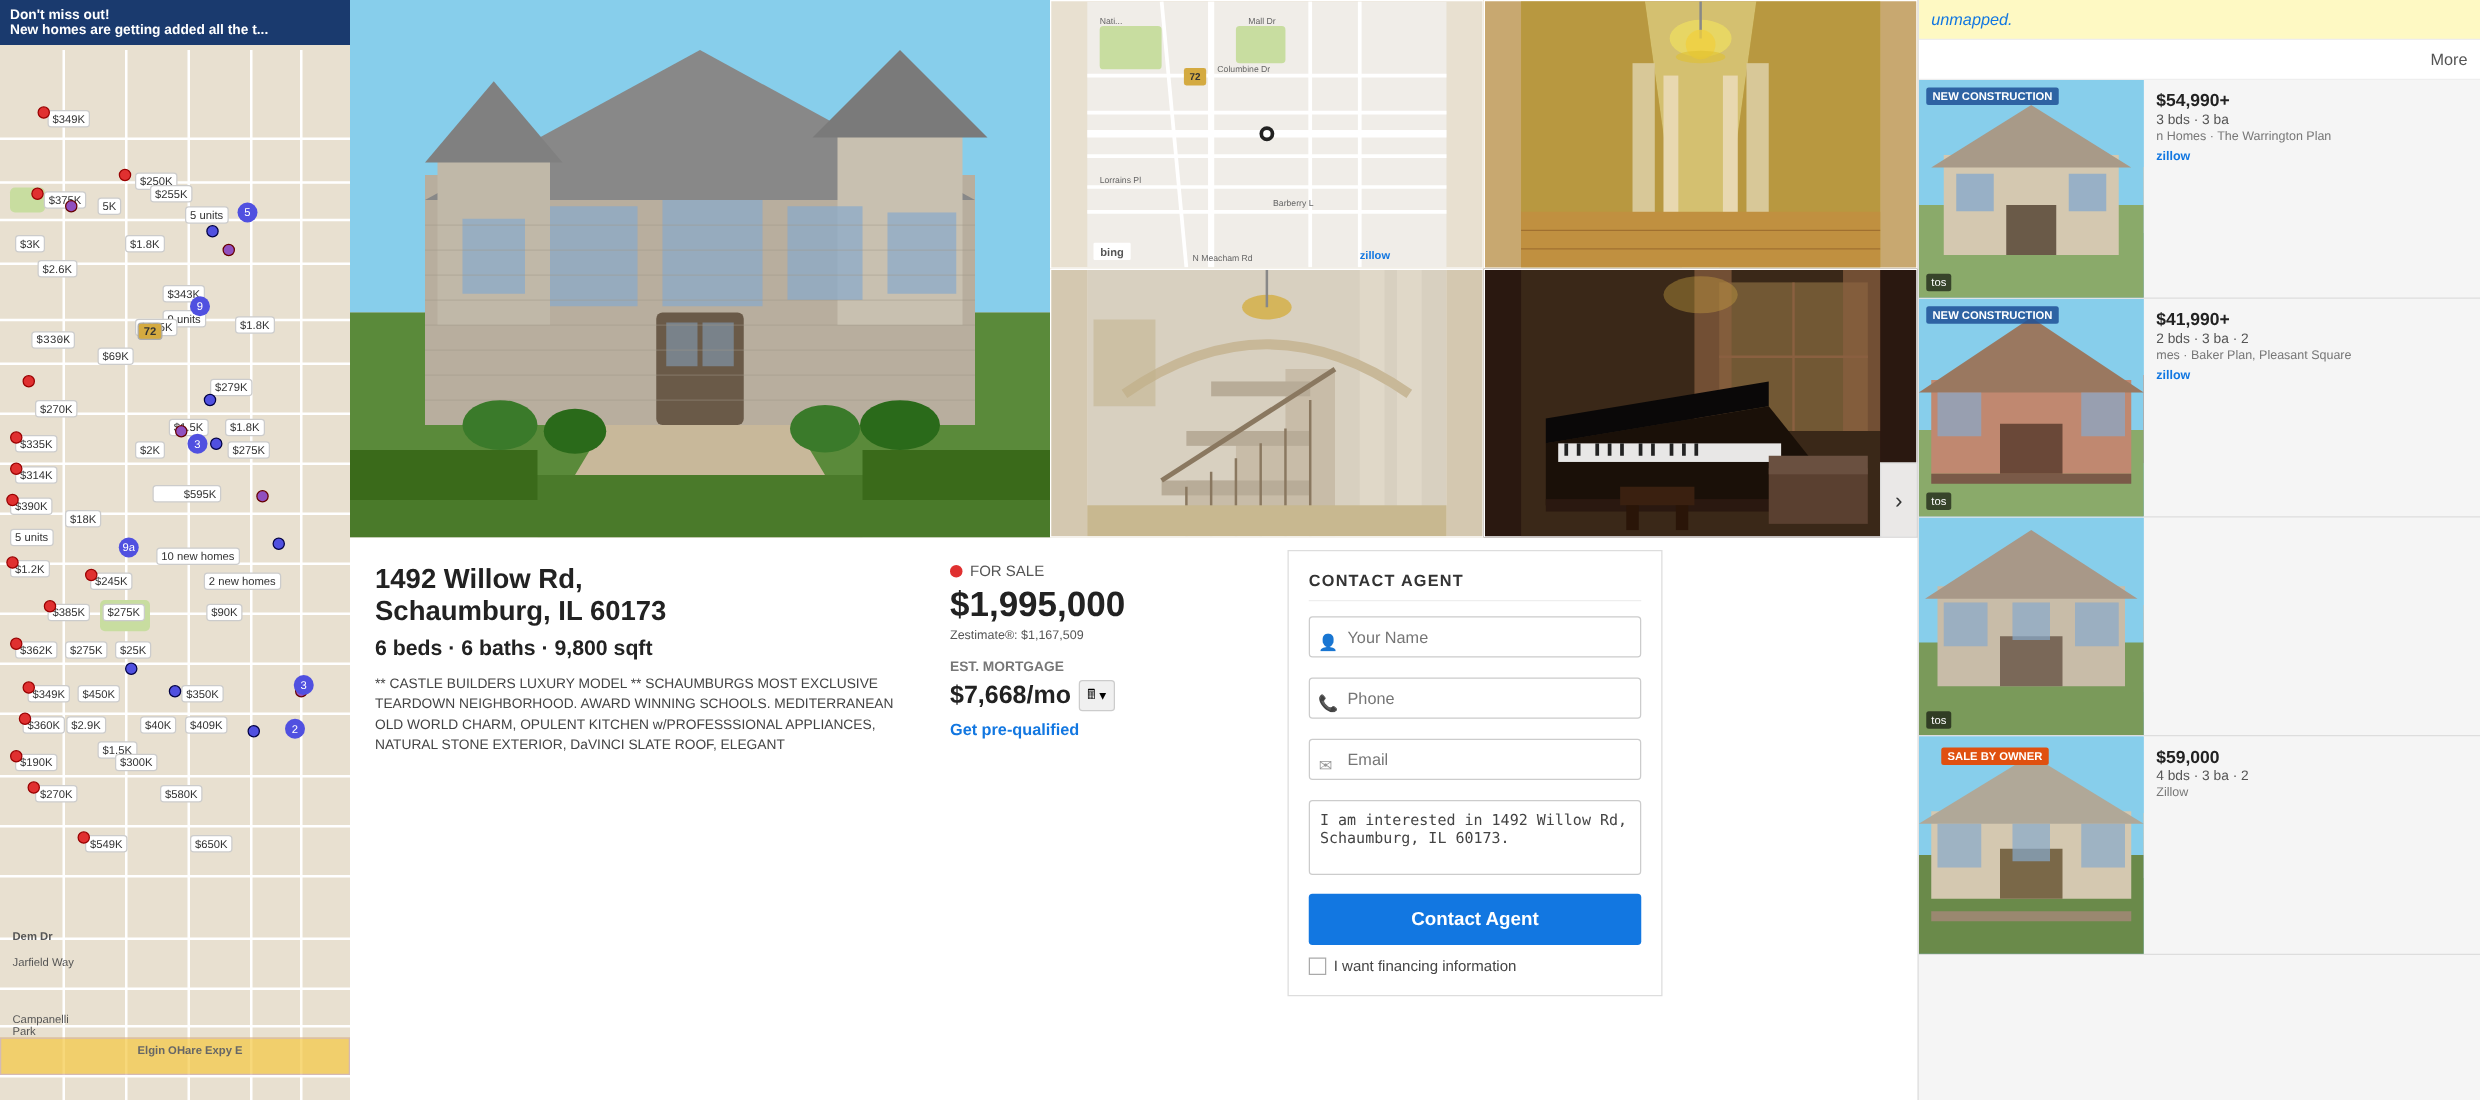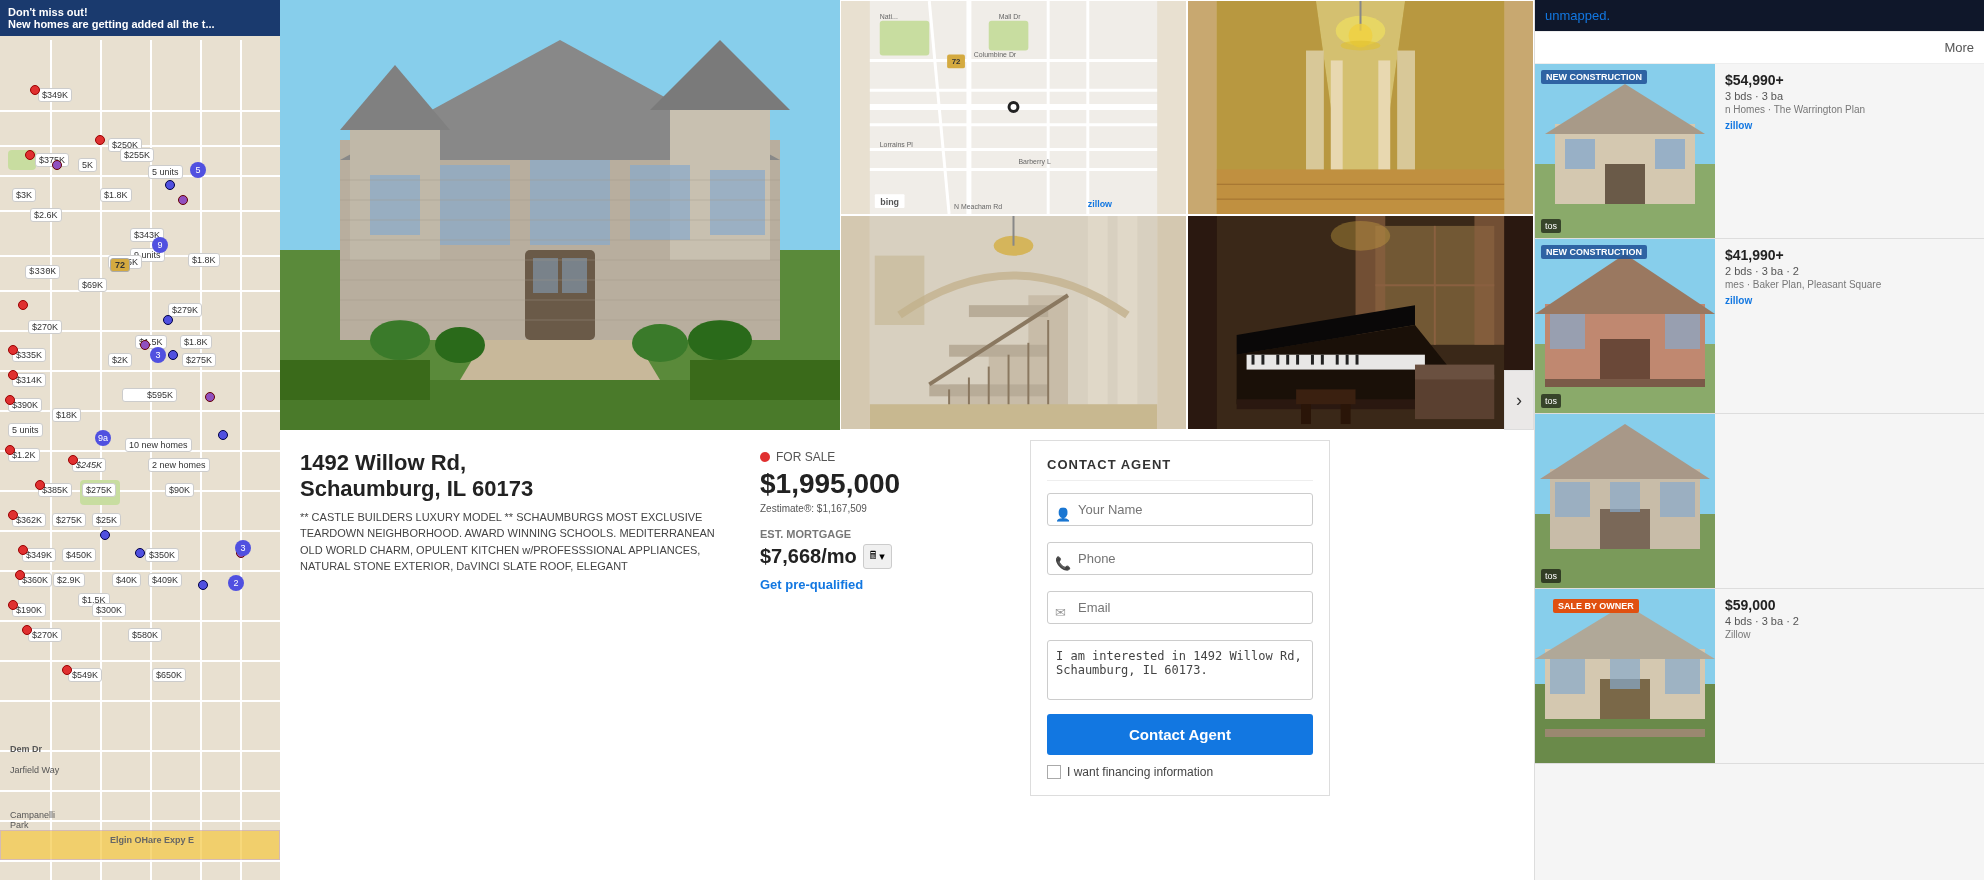--- a/index.html
+++ b/index.html
@@ -510,22 +510,22 @@
     <div class="price-bubble" style="top:353px;left:108px;">$2K</div>
     <div class="price-bubble" style="top:353px;left:182px;">$275K</div>
     <div class="price-bubble" style="top:348px;left:12px;">$335K</div>
     <div class="price-bubble" style="top:373px;left:12px;">$314K</div>
     <div class="price-bubble" style="top:388px;left:122px;padding-left:24px;">$595K</div>
     <div class="price-bubble" style="top:398px;left:8px;">$390K</div>
     <div class="price-bubble" style="top:408px;left:52px;">$18K</div>
     <div class="price-bubble" style="top:423px;left:8px;">5 units</div>
     <div class="price-bubble" style="top:438px;left:125px;">10 new homes</div>
     <div class="price-bubble" style="top:448px;left:8px;">$1.2K</div>
-    <div class="price-bubble" style="top:458px;left:72px;font-style:italic;">$245K</div>
-    <div class="price-bubble" style="top:458px;left:148px;">2 new homes</div>
+    <div class="price-bubble" style="top:458px;left:72px;">$245K</div>
+    <div class="price-bubble" style="top:458px;left:163px;">2 new homes</div>
     <div class="price-bubble" style="top:483px;left:82px;">$275K</div>
     <div class="price-bubble" style="top:483px;left:38px;">$385K</div>
     <div class="price-bubble" style="top:483px;left:165px;">$90K</div>
     <div class="price-bubble" style="top:513px;left:12px;">$362K</div>
     <div class="price-bubble" style="top:513px;left:52px;">$275K</div>
     <div class="price-bubble" style="top:513px;left:92px;">$25K</div>
     <div class="price-bubble" style="top:548px;left:22px;">$349K</div>
     <div class="price-bubble" style="top:548px;left:62px;">$450K</div>
     <div class="price-bubble" style="top:548px;left:145px;">$350K</div>
     <div class="price-bubble" style="top:573px;left:18px;">$360K</div>
@@ -786,20 +786,21 @@
     </div>
   </div>
 
   <div id="detail-panel">
 
     <div id="property-details">
       <div class="property-address">
         <span>1492 Willow Rd,</span><br>
         <span>Schaumburg, IL 60173</span>
       </div>
+      <div class="property-beds">6 beds · 6 baths · 9,800 sqft</div>
       <div class="property-desc">** CASTLE BUILDERS LUXURY MODEL **
 SCHAUMBURGS MOST EXCLUSIVE TEARDOWN
 NEIGHBORHOOD. AWARD WINNING SCHOOLS.
 MEDITERRANEAN OLD WORLD CHARM, OPULENT
 KITCHEN w/PROFESSSIONAL APPLIANCES, NATURAL
 STONE EXTERIOR, DaVINCI SLATE ROOF, ELEGANT</div>
     </div>
 
     <div id="price-section">
       <div class="for-sale-label">
@@ -844,21 +845,21 @@
       <div class="financing-row">
         <div class="financing-checkbox"></div>
         <span>I want financing information</span>
       </div>
     </div>
   </div>
 </div>
 
 <div id="right-listings">
 
-  <div style="padding: 8px 10px; font-size:13px; color:#1277e1; background:#0f172a; border-bottom:1px solid #eee;">
+  <div style="padding: 8px 10px; font-size:13px; color:#1277e1; font-style:italic; background:#fef9c3; border-bottom:1px solid #eee;">
     <span>unmapped.</span>
   </div>
 
   <div style="padding: 8px 10px; font-size:13px; color:#555; background:#fff; border-bottom:1px solid #eee; display:flex; justify-content:flex-end;">
     <span style="cursor:pointer;">More</span>
   </div>
 
   <div class="listing-card">
     <div class="listing-thumb thumb-construction-1">
       <div class="listing-badge">NEW CONSTRUCTION</div>

